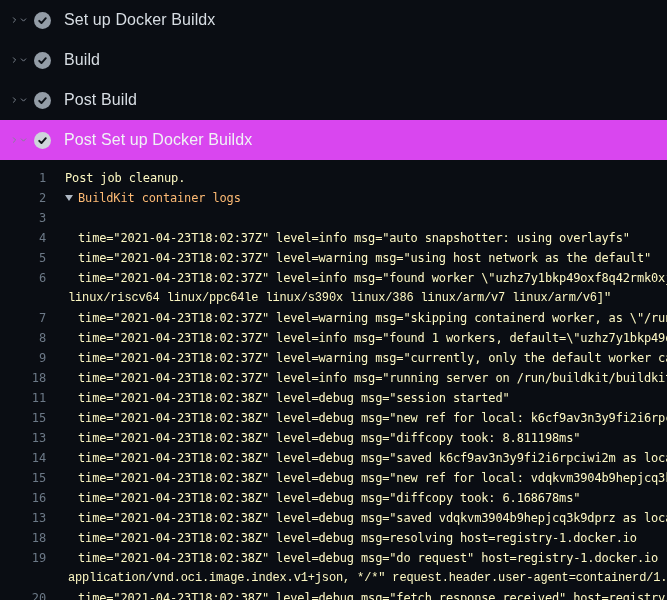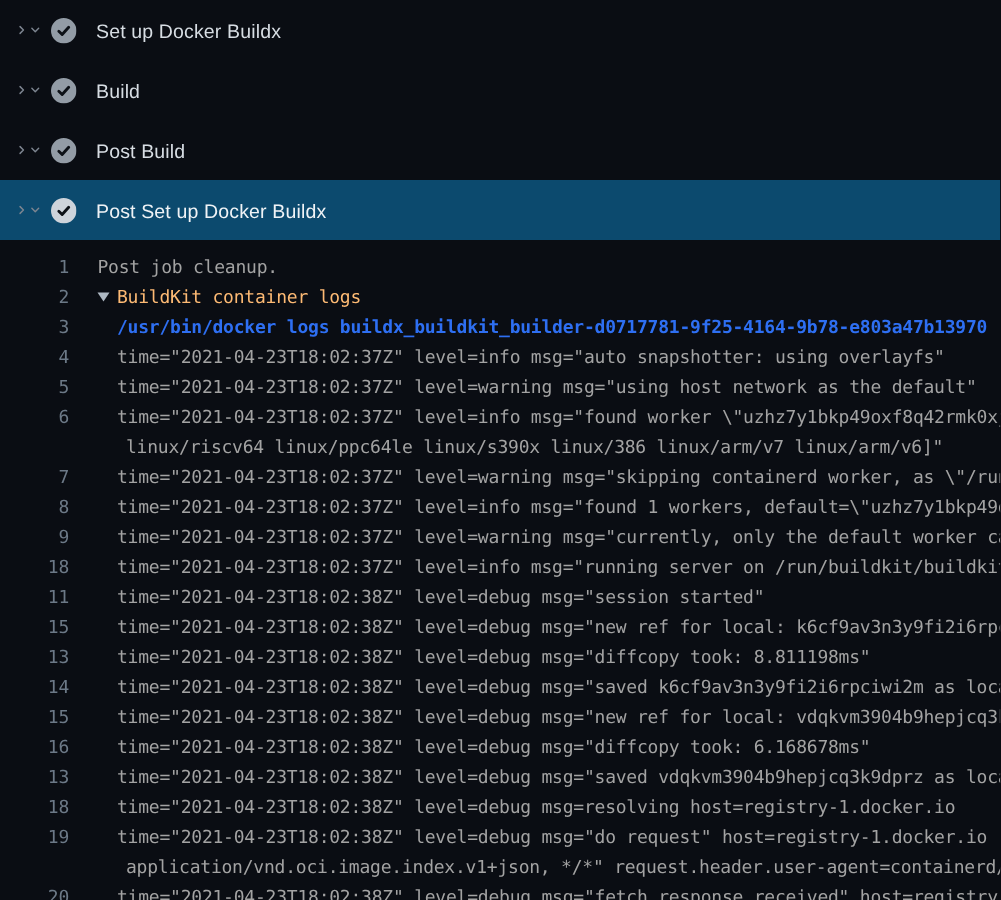--- a/index.html
+++ b/index.html
@@ -3,43 +3,43 @@
 <meta charset="utf-8">
 <style>
   * { margin:0; padding:0; box-sizing:border-box; }
   html,body { background:#0a0d13; }
   #viewport {
     position:relative; width:667px; height:600px; overflow:hidden;
     background:#0a0d13; font-family:"Liberation Sans", sans-serif;
   }
   
   .step-row { display:flex; align-items:center; height:40px; padding-left:10px; cursor:pointer; }
-  .step-row.expanded { background:#0c4a6e; }
+  .step-row.expanded { background:#d946ef; }
   .chev { width:18px; height:16px; color:#7d8590; flex:0 0 18px; margin-right:6px; display:flex; align-items:center; }
   .chev svg { display:block; }
   .check { width:17px; height:17px; flex:0 0 17px; margin-right:13px; color:#939ca6; }
   .expanded .check { color:#ced4db; }
   .check svg { display:block; }
-  .step-label { font-size:13px; color:#d7dde3; letter-spacing:0.1px; }
+  .step-label { font-size:16px; color:#d7dde3; letter-spacing:0.1px; }
   .expanded .step-label { color:#f0f3f6; }
   .hidden { display:none; }
   
   #log {
     padding-top:8px;
     font-family:"DejaVu Sans Mono", monospace;
     font-size:12px; letter-spacing:-0.15px;
   }
   .log-line { position:relative; height:20px; line-height:20px; white-space:pre; overflow:hidden; }
   .ln {
     position:absolute; left:0; top:0; width:46px; text-align:right;
     color:#6c7987; cursor:pointer;
   }
-  .txt { position:absolute; top:0; left:65px; color:#a3a3a3; }
+  .txt { position:absolute; top:0; left:65px; color:#fef9c3; }
   .log-line.member .txt, .log-line.command .txt { left:78px; }
-  .log-line.cont .txt { left:84px; }
+  .log-line.cont .txt { left:68px;font-family:Liberation Mono, monospace; }
   .log-line.group .txt { left:78px; color:#fdba74; }
   .log-line.command .txt { color:#2e6ff2; font-weight:bold; }
   .tri {
     position:absolute; left:65px; top:7px; width:0; height:0; cursor:pointer;
     border-left:4.5px solid transparent; border-right:4.5px solid transparent;
     border-top:6px solid #aeb8c3;
   }
 </style>
 </head>
 <body>
@@ -122,21 +122,20 @@
     <span class="txt">Post job cleanup.</span>
   </div>
       <div class="log-line group">
     <span class="ln">2</span>
     <span class="tri"></span>
     <span class="txt">BuildKit container logs</span>
   </div>
       <div class="log-line command">
     <span class="ln">3</span>
     
-    <span class="txt">/usr/bin/docker logs buildx_buildkit_builder-d0717781-9f25-4164-9b78-e803a47b13970</span>
   </div>
       <div class="log-line member">
     <span class="ln">4</span>
     
     <span class="txt">time="2021-04-23T18:02:37Z" level=info msg="auto snapshotter: using overlayfs"</span>
   </div>
       <div class="log-line member">
     <span class="ln">5</span>
     
     <span class="txt">time="2021-04-23T18:02:37Z" level=warning msg="using host network as the default"</span>

